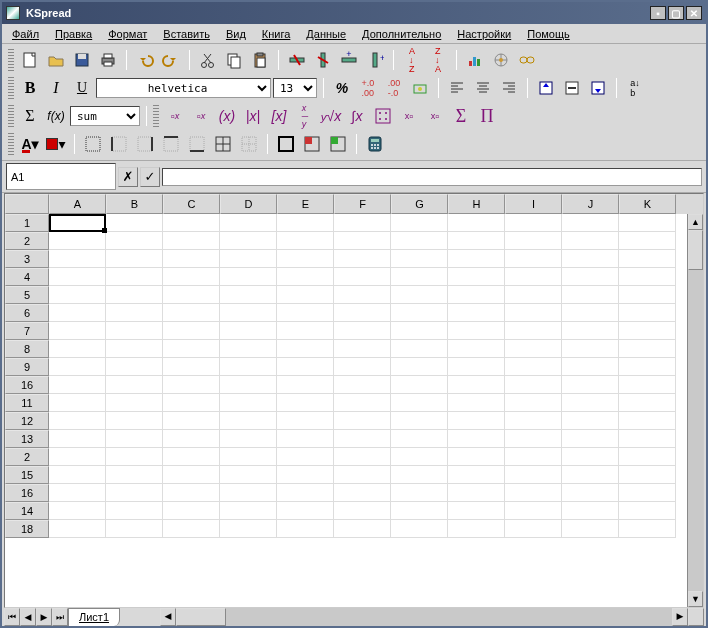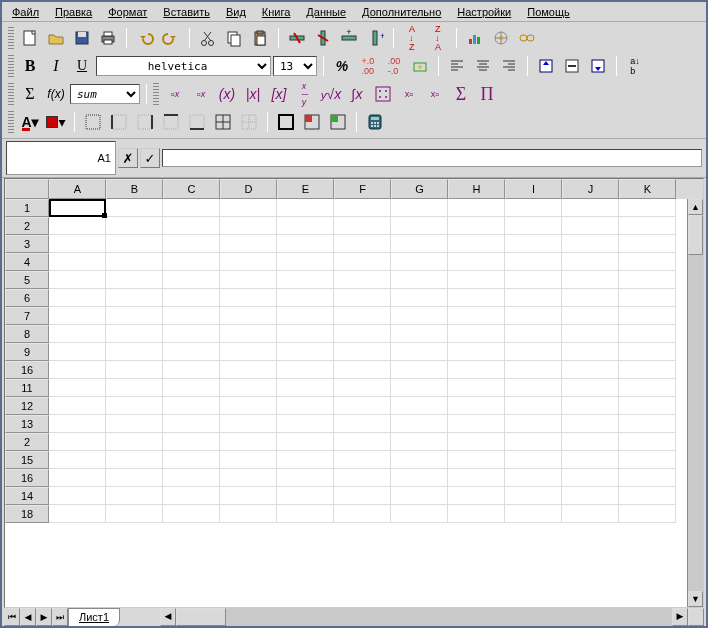--- a/index.html
+++ b/index.html
@@ -23,24 +23,24 @@
 .tbtn { width: 24px; height: 24px; border: 1px solid transparent; display: flex; align-items: center; justify-content: center; cursor: pointer; font-size: 14px; }
 .sep { width: 1px; height: 20px; background: #999; margin: 0 4px; border-right:1px solid #fff; }
 
 .bold-btn { font-weight: bold; font-family: serif; font-size: 16px; }
 .italic-btn { font-style: italic; font-family: serif; font-size: 16px; }
 .under-btn { text-decoration: underline; font-family: serif; font-size: 14px; }
 
 select, input[type=text].combo { background: #fff; border: 1px inset #999; height: 20px; font-size: 11px; padding: 0 2px; }
 .font-combo { width: 175px; font-family: monospace; text-align: center; }
 .size-combo { width: 44px; font-family: monospace; }
-.func-combo { width: 70px; font-family: monospace; font-style: italic; }
+.func-combo { width: 70px; font-family: monospace; }
 
 .cellref-row { display: flex; align-items: center; padding: 2px 4px; gap: 2px; background:#d9d9d9; border-top:1px solid #aaa; border-bottom:1px solid #aaa;}
-.cellref { width: 110px; height: 34px; border: 1px inset #999; background: #fff; padding: 0 4px; font-size:11px;text-align:right; }
+.cellref { width: 110px; height: 27px; border: 1px inset #999; background: #fff; padding: 0 4px; font-size:11px; }
 .cellref-btn { width: 20px; height: 20px; border: 1px outset #ccc; background:#d9d9d9; display:flex; align-items:center; justify-content:center; cursor:pointer; font-size:13px; }
 .formula-input { flex: 1; height: 18px; border: 1px inset #999; background: #fff; }
 
 .grid-area { flex: 1; display: flex; flex-direction: column; background: #fff; overflow: hidden; border: 1px inset #ccc; margin: 0 2px; }
 .col-headers { display: flex; height: 20px; background: #d9d9d9; }
 .corner { width: 44px; border: 1px outset #e6e6e6; background:#d9d9d9; }
 .col-h { width: 57px; border: 1px outset #e6e6e6; text-align: center; line-height: 18px; background:#d9d9d9; font-size:11px; }
 .grid-body { display: flex; flex: 1; overflow: hidden; }
 .row-headers { display: flex; flex-direction: column; }
 .row-h { width: 44px; height: 18px; border: 1px outset #e6e6e6; text-align: center; line-height: 16px; background:#d9d9d9; font-size:11px;}
@@ -66,20 +66,31 @@
 .bottom-corner { width:16px; border:1px outset #ddd; background:#d9d9d9;}
 
 svg { display: block; }
 .purple { color:#801278; }
 .red { color:#c00; }
 </style>
 </head>
 <body>
 
 <div class="window">
+  <div class="titlebar">
+    <div class="titlebar-left">
+      <div class="titlebar-icon"></div>
+      <span>KSpread</span>
+    </div>
+    <div class="titlebar-btns">
+      <div class="titlebar-btn">▪</div>
+      <div class="titlebar-btn">▢</div>
+      <div class="titlebar-btn">✕</div>
+    </div>
+  </div>
 
   <div class="menubar">
     <span class="menu-item"><u>Файл</u></span>
     <span class="menu-item"><u>Правка</u></span>
     <span class="menu-item"><u>Формат</u></span>
     <span class="menu-item"><u>Вставить</u></span>
     <span class="menu-item"><u>Вид</u></span>
     <span class="menu-item"><u>Книга</u></span>
     <span class="menu-item"><u>Данные</u></span>
     <span class="menu-item"><u>Дополнительно</u></span>

